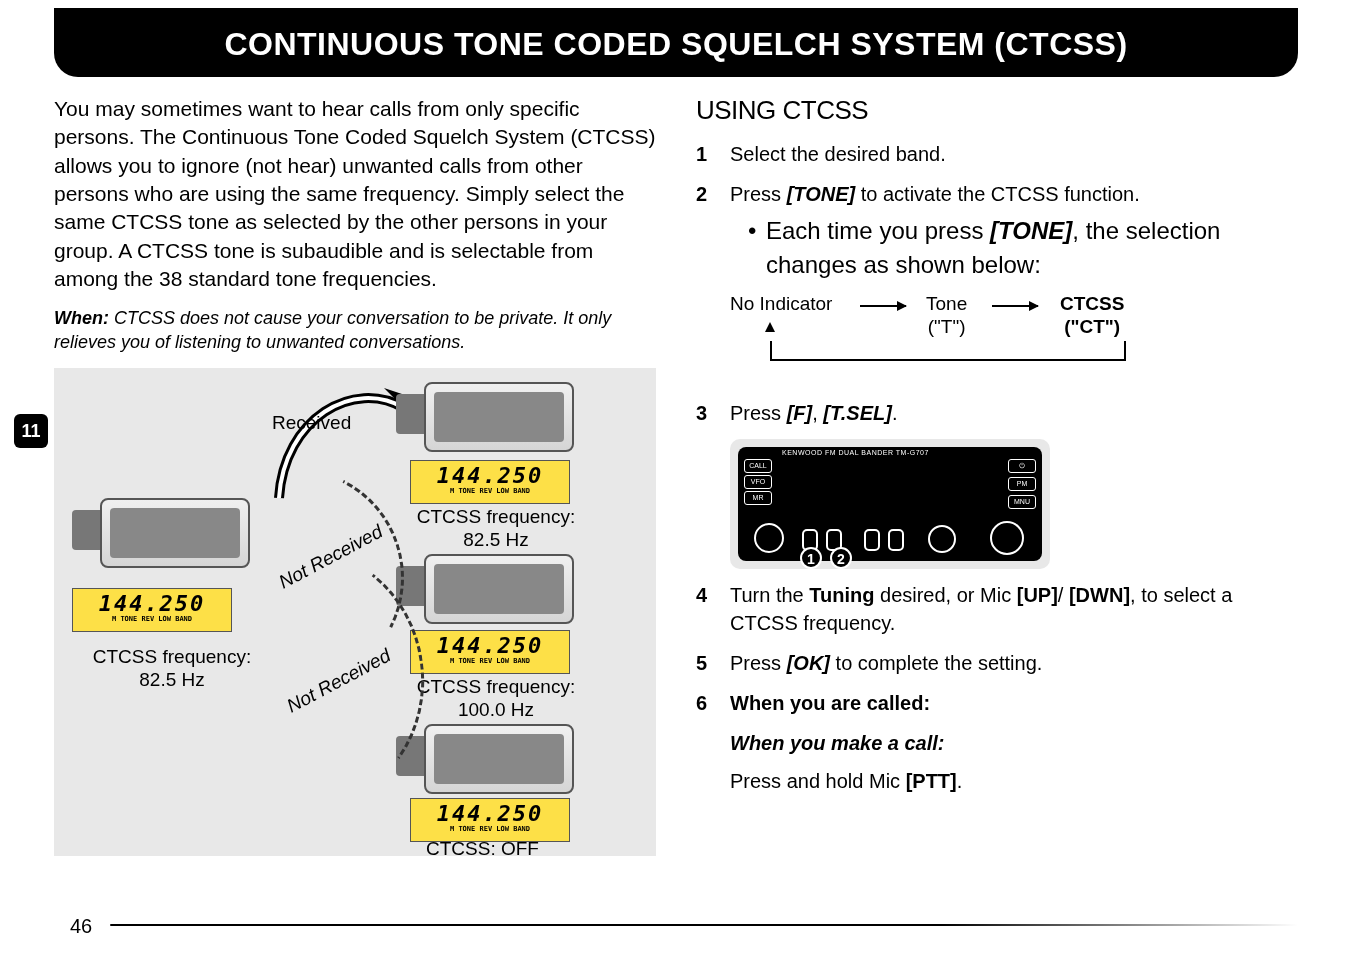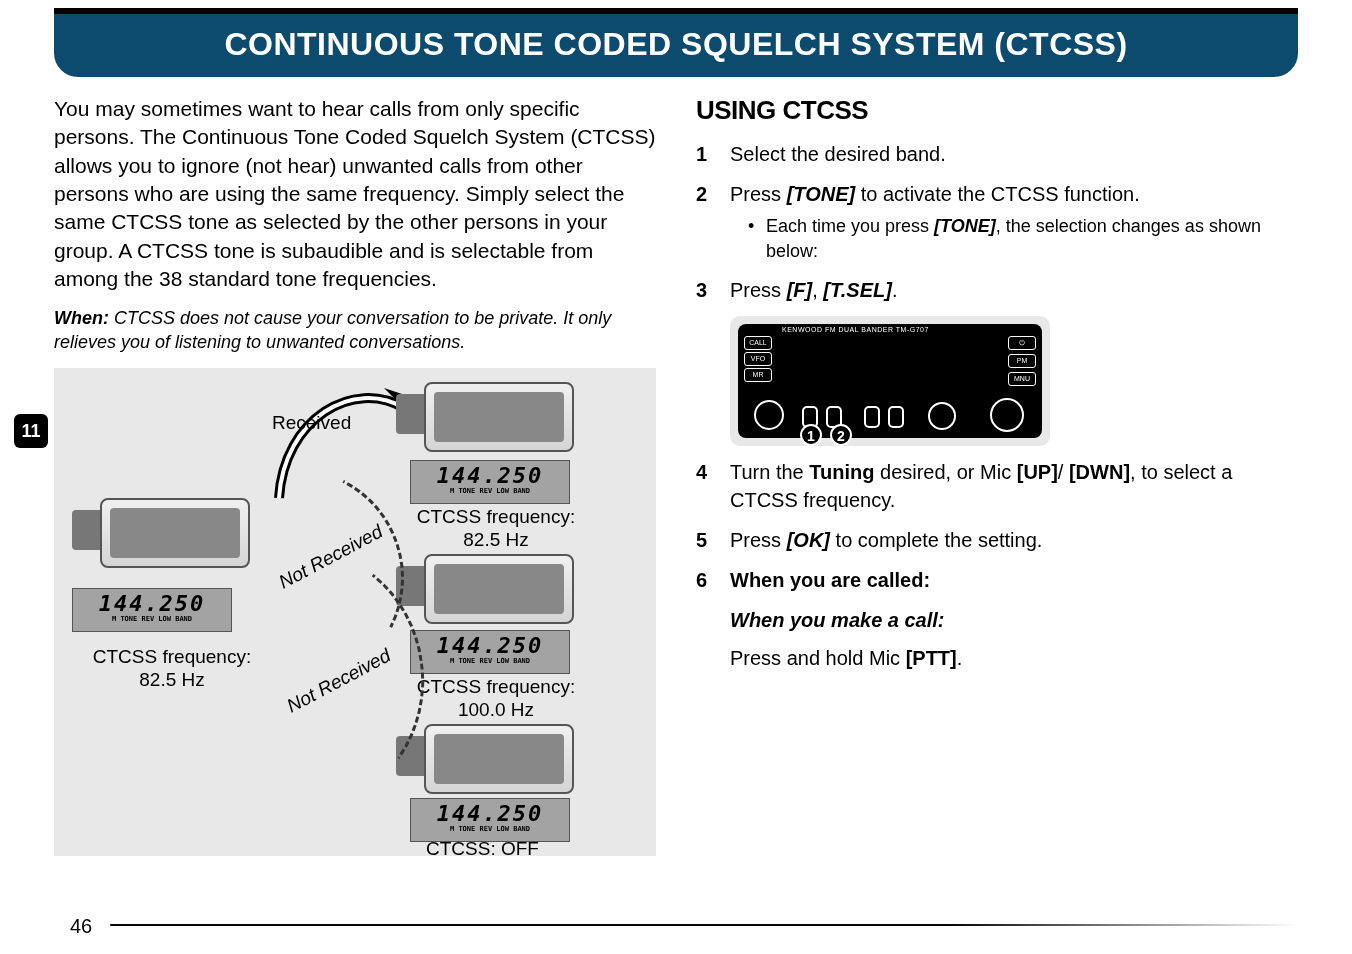--- a/index.html
+++ b/index.html
@@ -11,21 +11,21 @@
     position: relative;
     padding: 0;
   }
   .page-wrap {
     position: relative;
     width: 100%;
     height: 100%;
     padding: 8px 54px 20px 54px;
   }
   .header-bar {
-    background: #0c4a6e;
+    background: #000000;
     border-radius: 0 0 24px 24px;
     padding: 18px 0 14px 0;
     margin-bottom: 18px;
     width: 100%;
     box-shadow: 0 6px 0 0 #000 inset;
   }
   .header-bar h1 {
     color: #fff;
     text-align: center;
     font-size: 32px;
@@ -78,21 +78,21 @@
   .radio::after {
     content:"";
     position:absolute;
     left:-30px; top:10px;
     width:28px; height:40px;
     background:#777;
     border-radius:4px 0 0 4px;
   }
   .lcd {
     position:absolute;
-    background:#a3a3a3;
+    background:#fde047;
     border:1.5px solid #555;
     font-family: monospace;
     font-size:19px;
     font-style: italic;
     letter-spacing:1px;
     text-align:center;
     padding:2px 6px 8px 6px;
     width:160px;
     font-weight:bold;
   }
@@ -110,21 +110,21 @@
   .dash-arc {
     position:absolute;
     border:3px dashed #333;
     border-radius:50%;
     border-color: transparent #333 transparent transparent;
   }
 
   
   .section-heading {
     font-size: 26px;
-    font-weight: bold;
+    font-weight: normal;
     margin-bottom: 14px;
     font-family: Arial, sans-serif;
     letter-spacing: -0.5px;
   }
   ol.steps { list-style: none; counter-reset: step; }
   ol.steps > li {
     position: relative;
     font-size: 20px;
     line-height: 1.4;
     margin-bottom: 12px;
@@ -132,21 +132,21 @@
   }
   ol.steps > li::before {
     counter-increment: step;
     content: counter(step);
     position: absolute;
     left: 0; top: 0;
     font-weight: bold;
     font-size: 20px;
   }
   .sub-bullet {
-    font-size: 18px;
+    font-size: 24px;
     margin: 6px 0 6px 18px;
     position: relative;
     padding-left: 18px;
   }
   .sub-bullet::before {
     content: "•";
     position: absolute; left: 0; top: 0;
   }
   .tone-cycle {
     margin: 10px 0 16px 34px;
@@ -345,20 +345,35 @@
         <li><span>Select the desired band.</span></li>
 
         <li>
           <span>Press </span><b class="key">[TONE]</b><span> to activate the CTCSS function.</span>
           <div class="sub-bullet">
             <span>Each time you press </span><b class="key">[TONE]</b><span>, the selection changes as shown below:</span>
           </div>
         </li>
       </ol>
 
+      <div class="tone-cycle">
+        <div class="item" style="left:0; top:0;">No Indicator</div>
+        <div class="arrow-r" style="left:130px;"></div>
+        <div class="item" style="left:196px; top:0;">
+          <span>Tone</span><br>
+          <span>("T")</span>
+        </div>
+        <div class="arrow-r" style="left:262px;"></div>
+        <div class="item" style="left:330px; top:0; font-weight:bold;">
+          <span>CTCSS</span><br>
+          <span>("CT")</span>
+        </div>
+        <div class="loop-line" style="left:40px; top:48px; width:356px; height:20px;"></div>
+        <div class="loop-arrow" style="position:absolute; left:40px; top:30px;"></div>
+      </div>
 
       <ol class="steps" start="3" style="counter-reset: step 2;">
         <li>
           <span>Press </span><b class="key">[F]</b><span>, </span><b class="key">[T.SEL]</b><span>.</span>
         </li>
       </ol>
 
       <div class="radio-face">
         <div class="panel">
           <div style="position:absolute; left:44px; top:2px; font-size:7px; letter-spacing:0.5px;">KENWOOD FM DUAL BANDER TM-G707</div>

